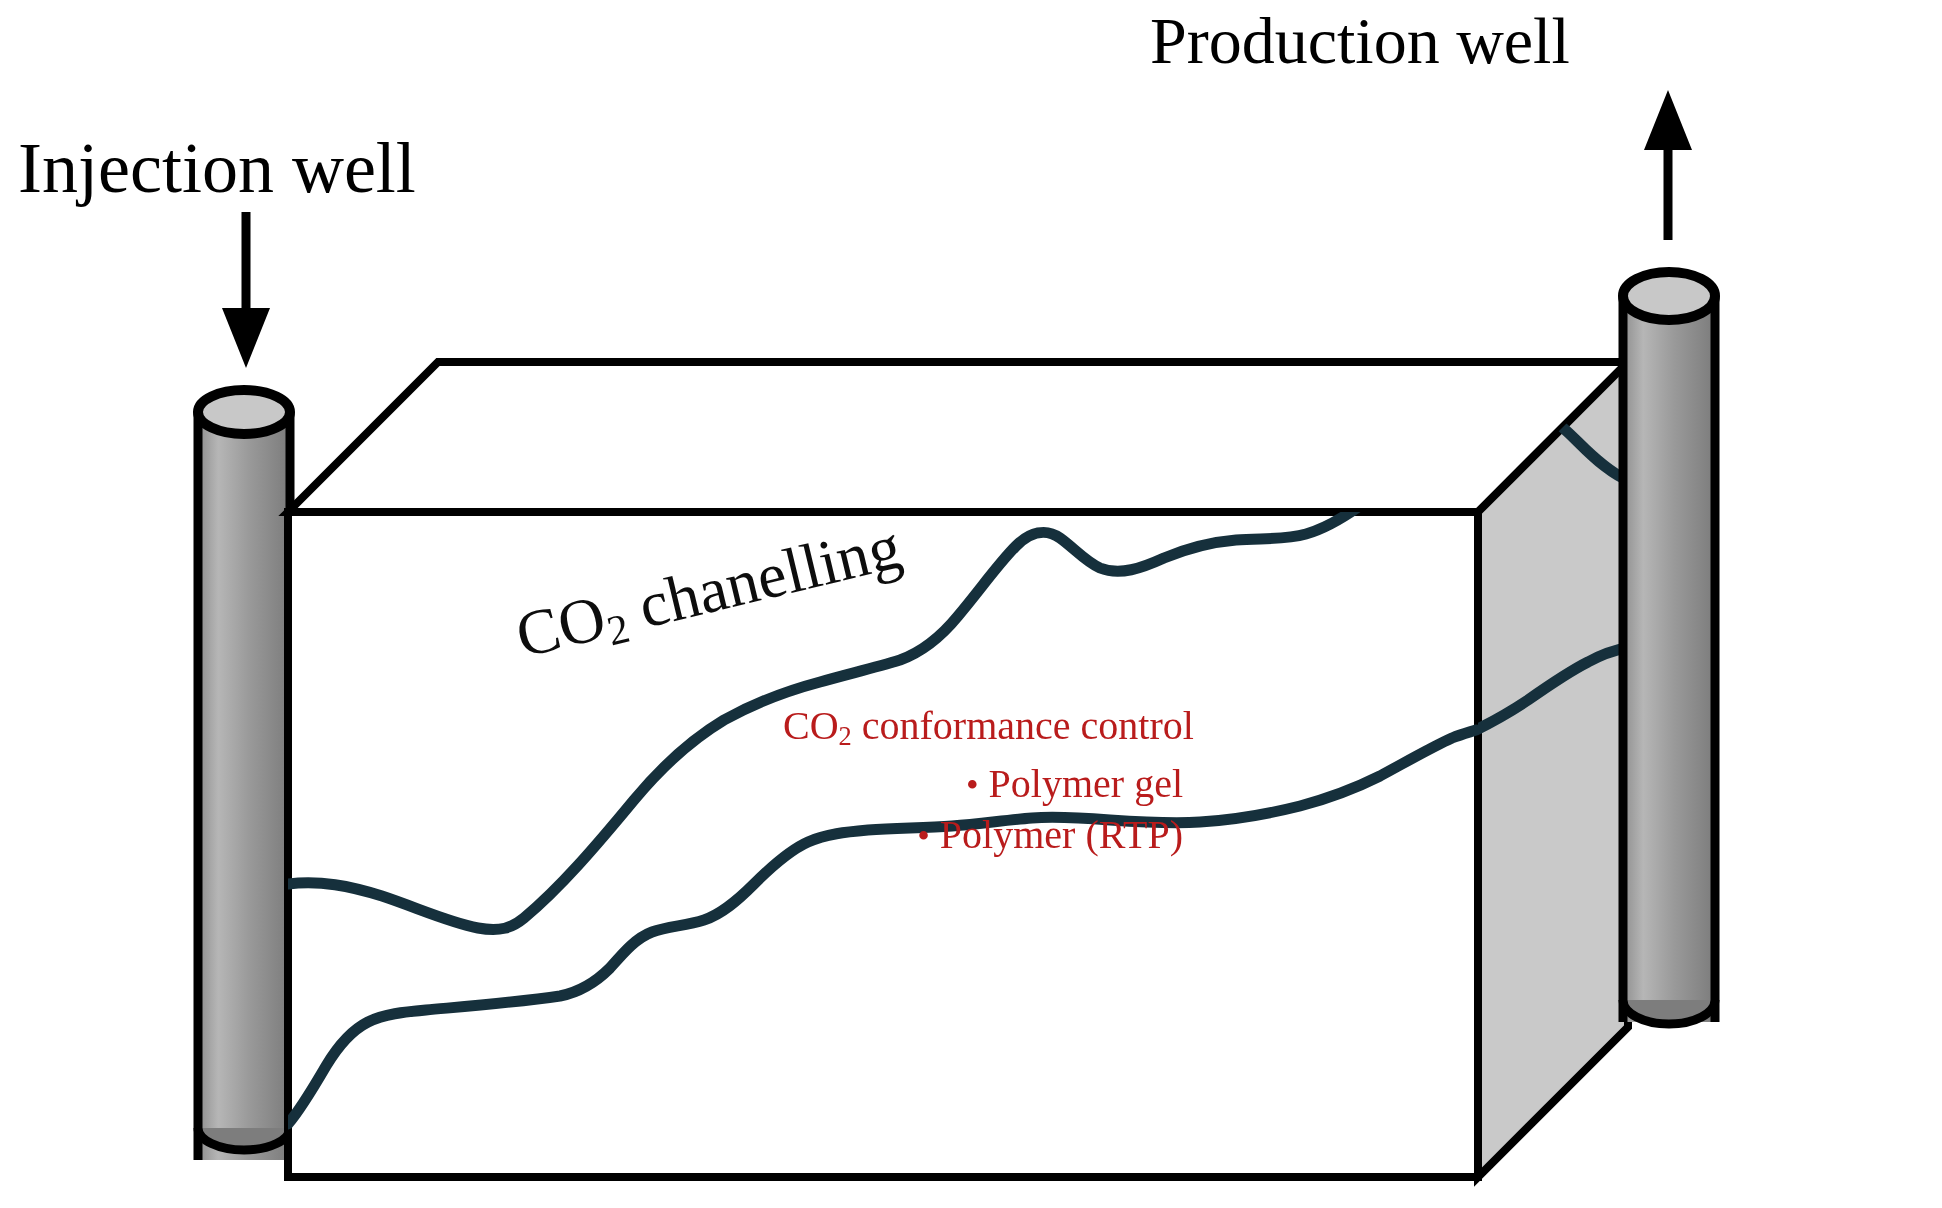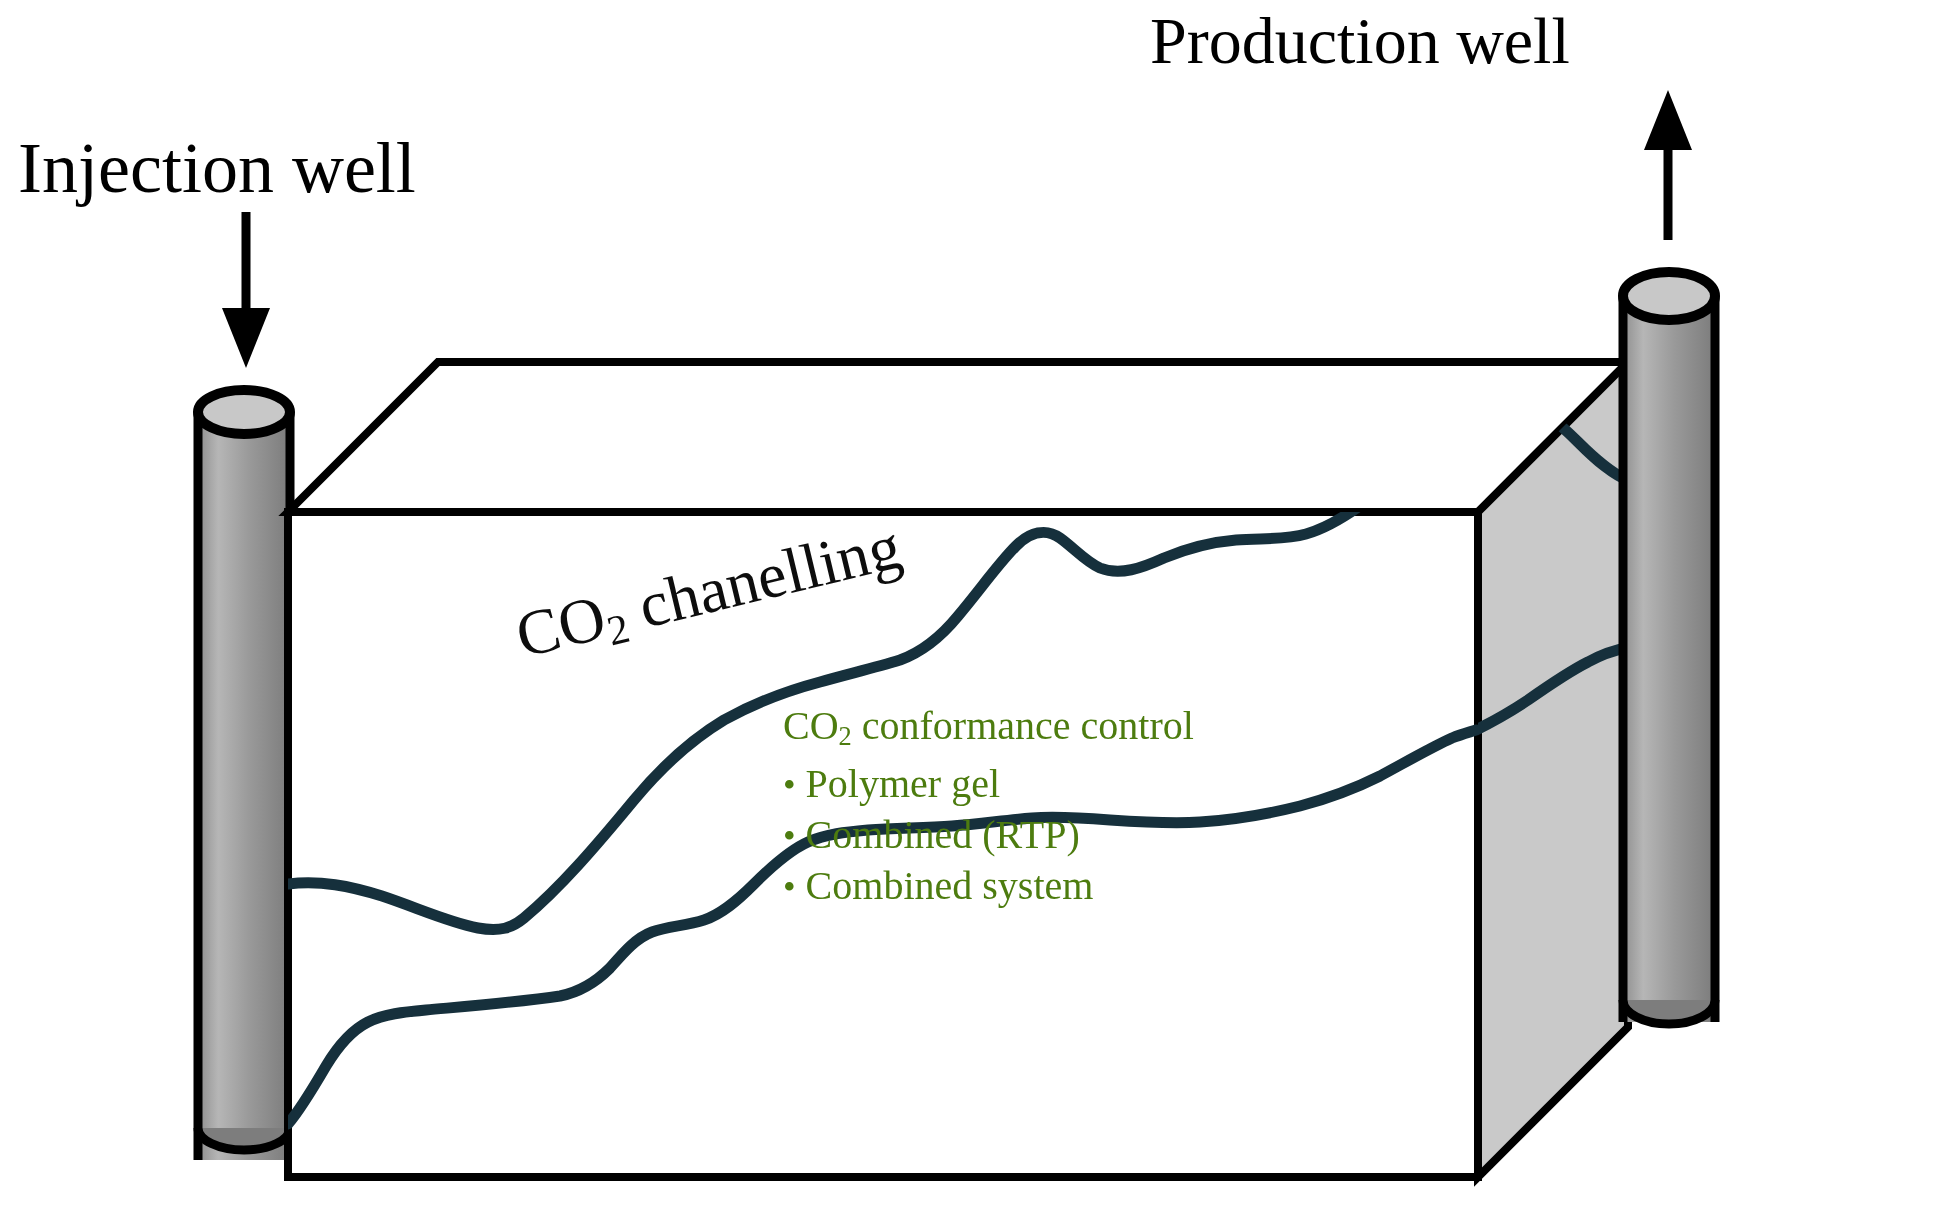--- a/index.html
+++ b/index.html
@@ -52,23 +52,24 @@
   }
   #channelling-label sub {
     font-size: 0.66em;
     vertical-align: -0.22em;
   }
   #conformance-block {
     position: absolute;
     left: 783px;
     top: 700px;
     width: 400px;
-    color: #4d7c0f;
+    color: #b91c1c;
     font-size: 40px;
     line-height: 1.28;
+    text-align: right;
   }
   #conformance-block .hdr {
     white-space: nowrap;
   }
   #conformance-block .hdr sub {
     font-size: 0.66em;
     vertical-align: -0.22em;
   }
   #conformance-block ul {
     list-style: none;
@@ -209,18 +210,17 @@
   <div class="lbl" id="injection-well-label">Injection well</div>
 
   <div class="lbl" id="production-well-label">Production well</div>
 
   <div id="channelling-label"><span>CO</span><sub>2</sub><span> chanelling</span></div>
 
   <div id="conformance-block">
     <div class="hdr"><span>CO</span><sub>2</sub><span> conformance control</span></div>
     <ul>
       <li><span class="bullet">•</span><span>Polymer gel</span></li>
-      <li><span class="bullet">•</span><span>Combined (RTP)</span></li>
-      <li><span class="bullet">•</span><span>Combined system</span></li>
+      <li><span class="bullet">•</span><span>Polymer (RTP)</span></li>
     </ul>
   </div>
 
 </div>
 
 </body></html>

